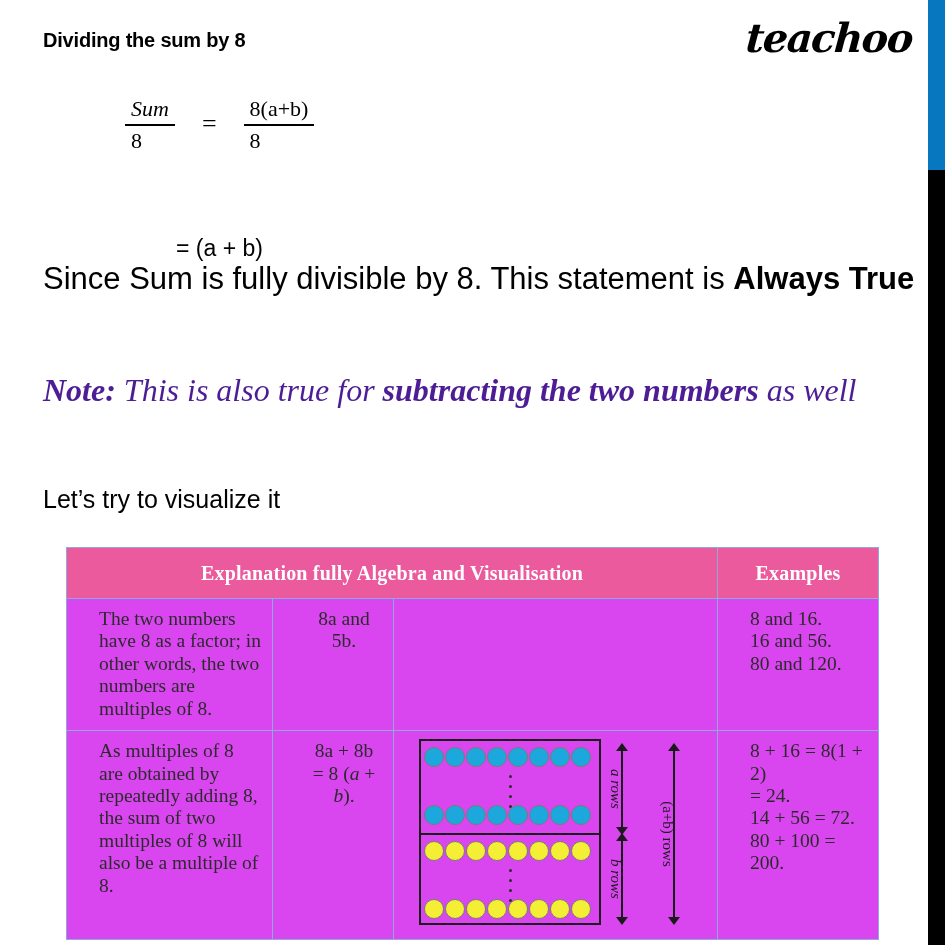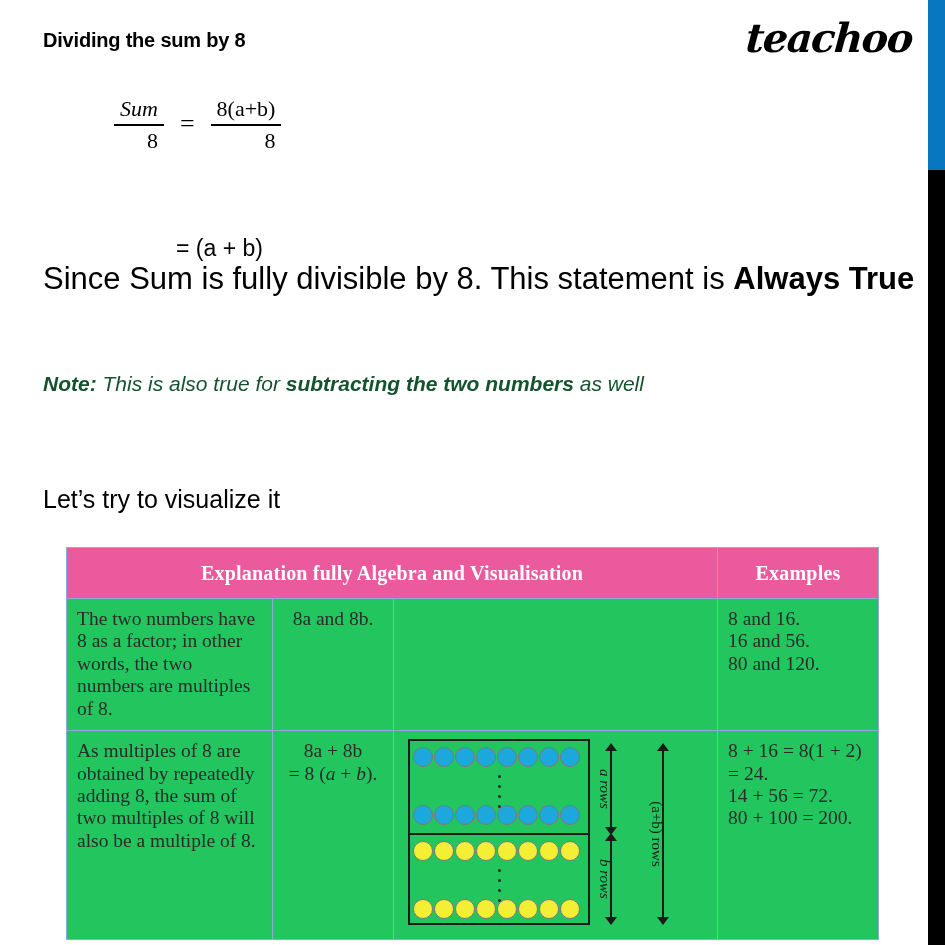--- a/index.html
+++ b/index.html
@@ -62,22 +62,22 @@
     left: 110px;
     top: 96px;
     display: flex;
     align-items: center;
     font-family: "Liberation Serif", serif;
     font-size: 22px;
   }
   .frac {
     display: inline-flex;
     flex-direction: column;
-    align-items: flex-end;
-    margin: 0 4px;
+    align-items: flex-start;
+    margin: 0 15px;
   }
   .frac .num {
     padding: 0 6px 2px 6px;
     font-style: italic;
   }
   .frac .num.upright { font-style: normal; }
   .frac .bar {
     width: 100%;
     height: 2px;
     background: #000;
@@ -106,24 +106,25 @@
     top: 261px;
     font-size: 31px;
     white-space: nowrap;
   }
   #statement-line .strong { font-weight: bold; }
 
   #note-line {
     position: absolute;
     left: 43px;
     top: 372px;
-    font-size: 21px;
-    color: #14532d;
+    font-size: 32px;
+    color: #4c1d95;
     font-style: italic;
     white-space: nowrap;
+    font-family: Liberation Serif, serif;
   }
   #note-line .note-label { font-weight: bold; font-style: italic; }
   #note-line .note-strong { font-weight: bold; font-style: italic; }
 
   #visualize-line {
     position: absolute;
     left: 43px;
     top: 485px;
     font-size: 25px;
     white-space: nowrap;
@@ -148,22 +149,23 @@
     background: #EC5A9E;
     color: #FFFFFF;
     font-size: 20px;
     font-weight: bold;
     text-align: center;
     height: 50px;
     vertical-align: middle;
     letter-spacing: 0.2px;
   }
   #concept-table tbody td {
-    background: #22c55e;
+    background: #d946ef;
     color: #2B2B2B;
+    padding-left: 22px;
   }
   .cell-pad {
     padding: 9px 10px 10px 10px;
     font-size: 19.5px;
     line-height: 1.15;
   }
   .cell-pad.center { text-align: center; }
   .cell-pad i { font-style: italic; }
 
   
@@ -303,21 +305,21 @@
       <th>Examples</th>
     </tr>
   </thead>
   <tbody>
     <tr>
       <td>
         <div class="cell-pad">The two numbers have 8 as a factor; in other words, the two numbers are multiples of 8.</div>
       </td>
       <td>
         <div class="cell-pad center">
-          <span>8a and 8b.</span>
+          <span>8a and 5b.</span>
         </div>
       </td>
       <td></td>
       <td>
         <div class="cell-pad">
           <div>8 and 16.</div>
           <div>16 and 56.</div>
           <div>80 and 120.</div>
         </div>
       </td>

